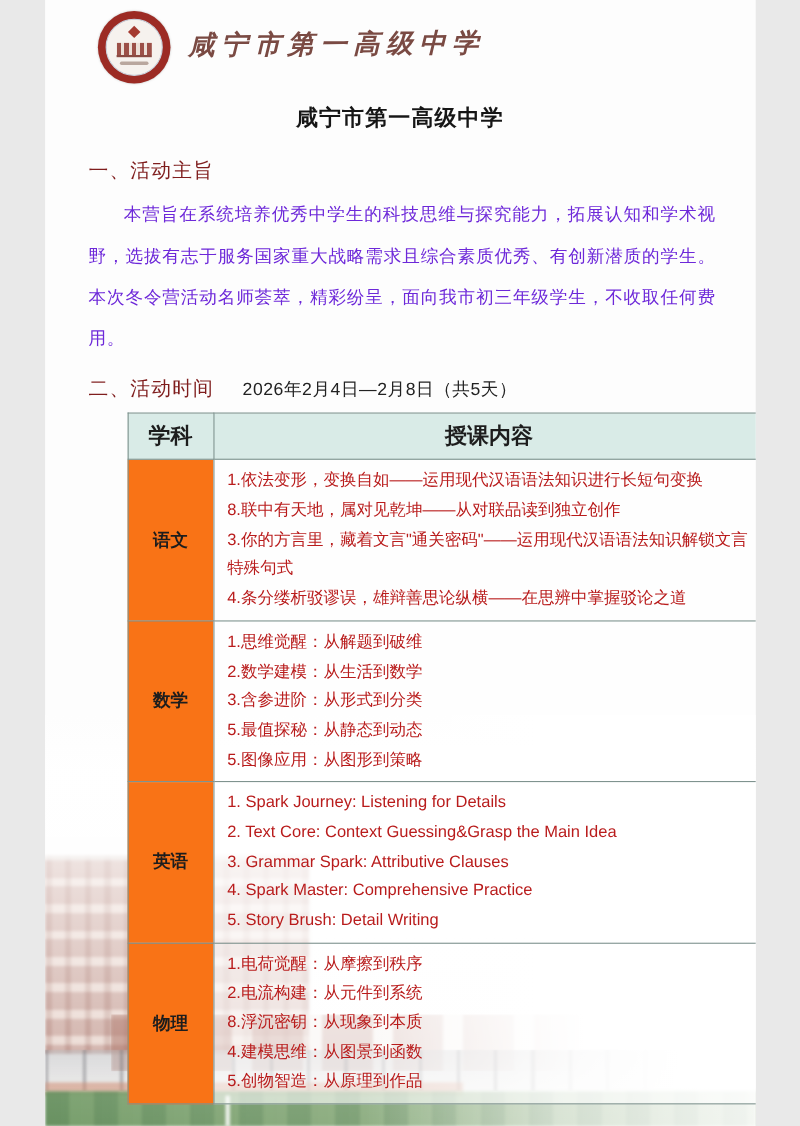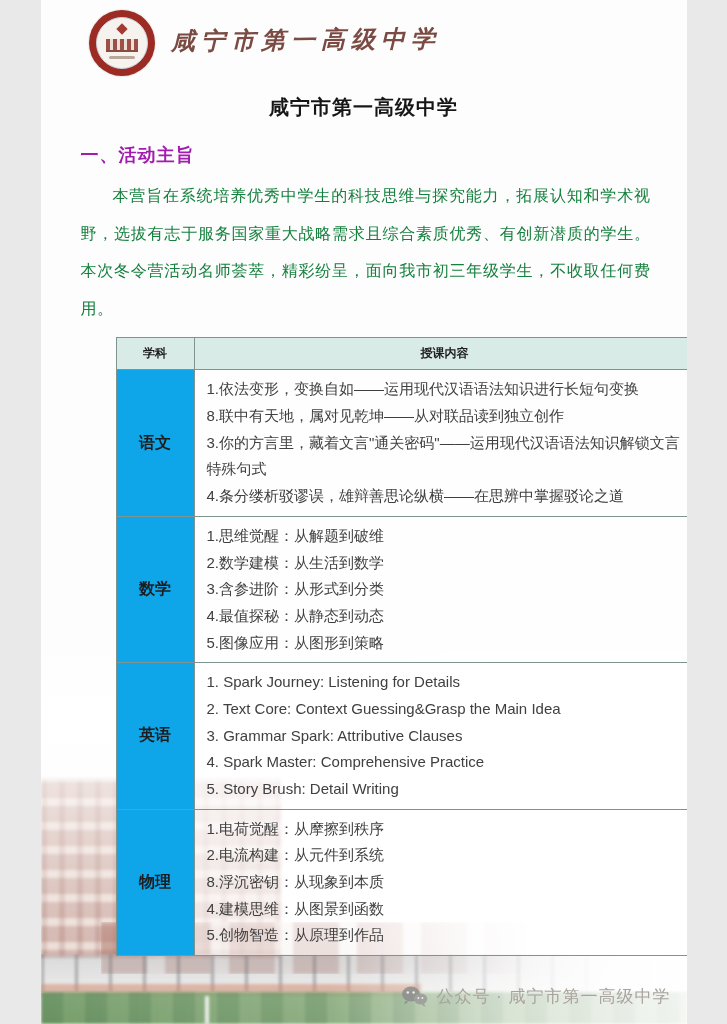--- a/index.html
+++ b/index.html
@@ -73,46 +73,46 @@
     font-size:24px; color:#7a4a43; letter-spacing:6px; transform:rotate(-0.5deg);
     white-space:nowrap;
   }
 
   
   .title1 { text-align:center; font-size:20px; font-weight:800; color:#161616; margin-top:6px; letter-spacing:1px; }
   .title2 { text-align:center; font-size:21px; font-weight:800; color:#161616; margin-top:10px; letter-spacing:1px; }
 
   
   .sec { margin:0 36px 0 40px; }
-  .h-red { color:#a21caf; font-size:18px; font-weight:700; letter-spacing:1px; }
+  .h-red { color:#7f1d1d; font-size:18px; font-weight:400; letter-spacing:1px; }
   .s1 { margin-top:22px; }
   .para {
     margin-top:10px; font-size:16px; line-height:2.35; text-align:justify;
-    text-indent:2em; color:#15803d; letter-spacing:0.5px;
+    text-indent:2em; color:#6d28d9; letter-spacing:0.5px;
   }
   .s2row { margin-top:14px; display:flex; align-items:baseline; }
   .s2val { font-size:16px; color:#222; margin-left:26px; letter-spacing:0.5px; }
   .s3 { margin-top:16px; }
 
   
   table.course {
     border-collapse:collapse; width:580px; margin:10px 0 0 75px;
     font-size:15px; background:transparent;
   }
   table.course th, table.course td { border:1px solid #7f938f; }
   th.th-cell {
-    background:#d9ebe7; font-weight:bold; font-size:12px; text-align:center;
+    background:#d9ebe7; font-weight:bold; font-size:20px; text-align:center;
     padding:7px 4px; color:#1d1d1d;
   }
   td.subject {
-    background:#0ea5e9; width:78px; text-align:center; vertical-align:middle;
+    background:#f97316; width:78px; text-align:center; vertical-align:middle;
     font-weight:bold; font-size:16px; color:#1d1d1d;
   }
   td.cells { background:rgba(255,255,255,0.6); padding:6px 12px; vertical-align:middle; }
-  .item { line-height:1.78; color:#404040; }
+  .item { line-height:1.78; color:#b91c1c; }
 
   
   .watermark {
     position:absolute; right:16px; bottom:16px; z-index:2;
     display:flex; align-items:center; gap:8px;
     color:#a9a39d; font-size:17px; letter-spacing:1px;
   }
   .wechat-icon { display:inline-flex; opacity:0.85; }
 </style>
 </head>
@@ -143,20 +143,24 @@
       <div class="calligraphy">咸宁市第一高级中学</div>
     </div>
 
     <div class="title1">咸宁市第一高级中学</div>
 
     <div class="sec s1">
       <div class="h-red">一、活动主旨</div>
       <p class="para">本营旨在系统培养优秀中学生的科技思维与探究能力，拓展认知和学术视野，选拔有志于服务国家重大战略需求且综合素质优秀、有创新潜质的学生。本次冬令营活动名师荟萃，精彩纷呈，面向我市初三年级学生，不收取任何费用。</p>
     </div>
 
+    <div class="sec s2row">
+      <div class="h-red">二、活动时间</div>
+      <div class="s2val">2026年2月4日—2月8日（共5天）</div>
+    </div>
 
 
     <table class="course">
       <thead>
         <tr>
           <th class="th-cell" style="width:78px">学科</th>
           <th class="th-cell">授课内容</th>
         </tr>
       </thead>
       <tbody>
@@ -168,21 +172,21 @@
             <div class="item">3.你的方言里，藏着文言"通关密码"——运用现代汉语语法知识解锁文言特殊句式</div>
             <div class="item">4.条分缕析驳谬误，雄辩善思论纵横——在思辨中掌握驳论之道</div>
           </td>
         </tr>
         <tr>
           <td class="subject">数学</td>
           <td class="cells">
             <div class="item">1.思维觉醒：从解题到破维</div>
             <div class="item">2.数学建模：从生活到数学</div>
             <div class="item">3.含参进阶：从形式到分类</div>
-            <div class="item">4.最值探秘：从静态到动态</div>
+            <div class="item">5.最值探秘：从静态到动态</div>
             <div class="item">5.图像应用：从图形到策略</div>
           </td>
         </tr>
         <tr>
           <td class="subject">英语</td>
           <td class="cells">
             <div class="item">1. Spark Journey: Listening for Details</div>
             <div class="item">2. Text Core: Context Guessing&amp;Grasp the Main Idea</div>
             <div class="item">3. Grammar Spark: Attributive Clauses</div>
             <div class="item">4. Spark Master: Comprehensive Practice</div>
@@ -197,29 +201,14 @@
             <div class="item">8.浮沉密钥：从现象到本质</div>
             <div class="item">4.建模思维：从图景到函数</div>
             <div class="item">5.创物智造：从原理到作品</div>
           </td>
         </tr>
       </tbody>
     </table>
 
   </div>
 
-  <div class="watermark">
-    <span class="wechat-icon">
-      <svg width="27" height="23" viewBox="0 0 27 23" aria-hidden="true">
-        <ellipse cx="10" cy="9" rx="9" ry="7.6" fill="#8d8d8d"></ellipse>
-        <circle cx="6.8" cy="7.6" r="1.25" fill="#f4f2f0"></circle>
-        <circle cx="12.6" cy="7.6" r="1.25" fill="#f4f2f0"></circle>
-        <path d="M4.6 15.4 L3 19.6 L7.4 17" fill="#8d8d8d"></path>
-        <ellipse cx="19.6" cy="14" rx="6.6" ry="5.6" fill="#9a9a9a"></ellipse>
-        <circle cx="17.4" cy="12.9" r="1" fill="#f4f2f0"></circle>
-        <circle cx="21.4" cy="12.9" r="1" fill="#f4f2f0"></circle>
-        <path d="M23 18.6 L24.4 21.8 L20.8 19.9" fill="#9a9a9a"></path>
-      </svg>
-    </span>
-    <span>公众号 · 咸宁市第一高级中学</span>
-  </div>
 
 </div>
 
 </body></html>

